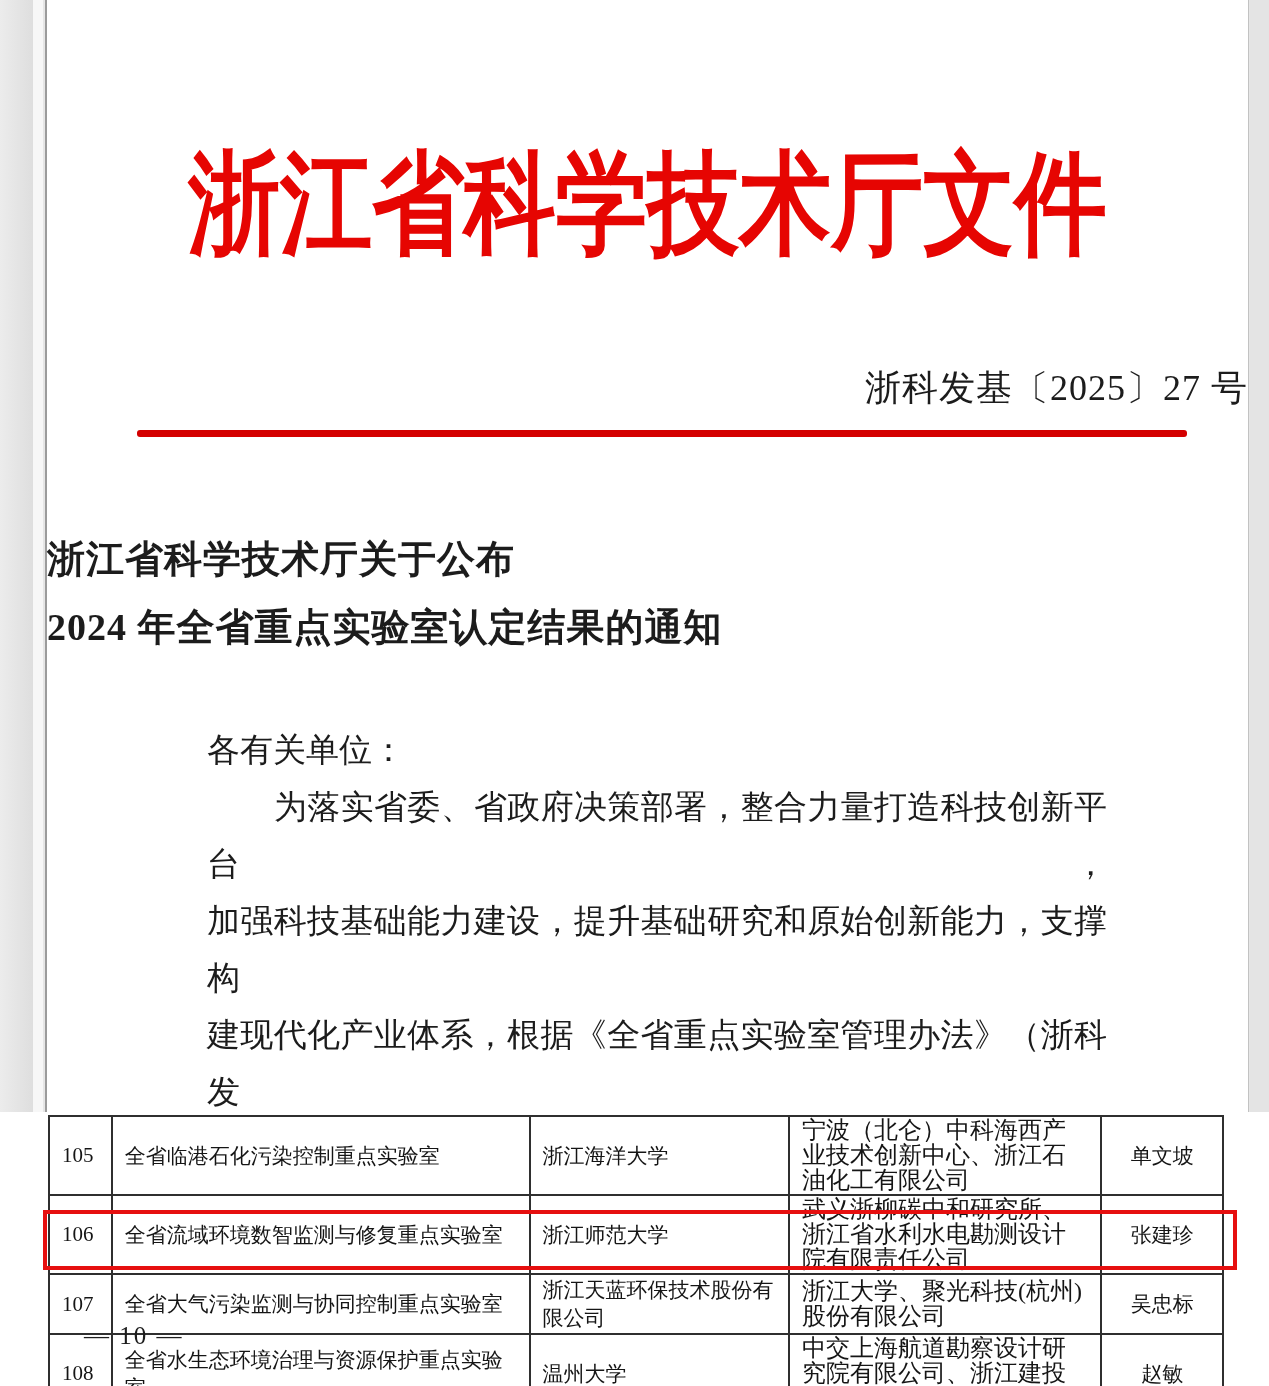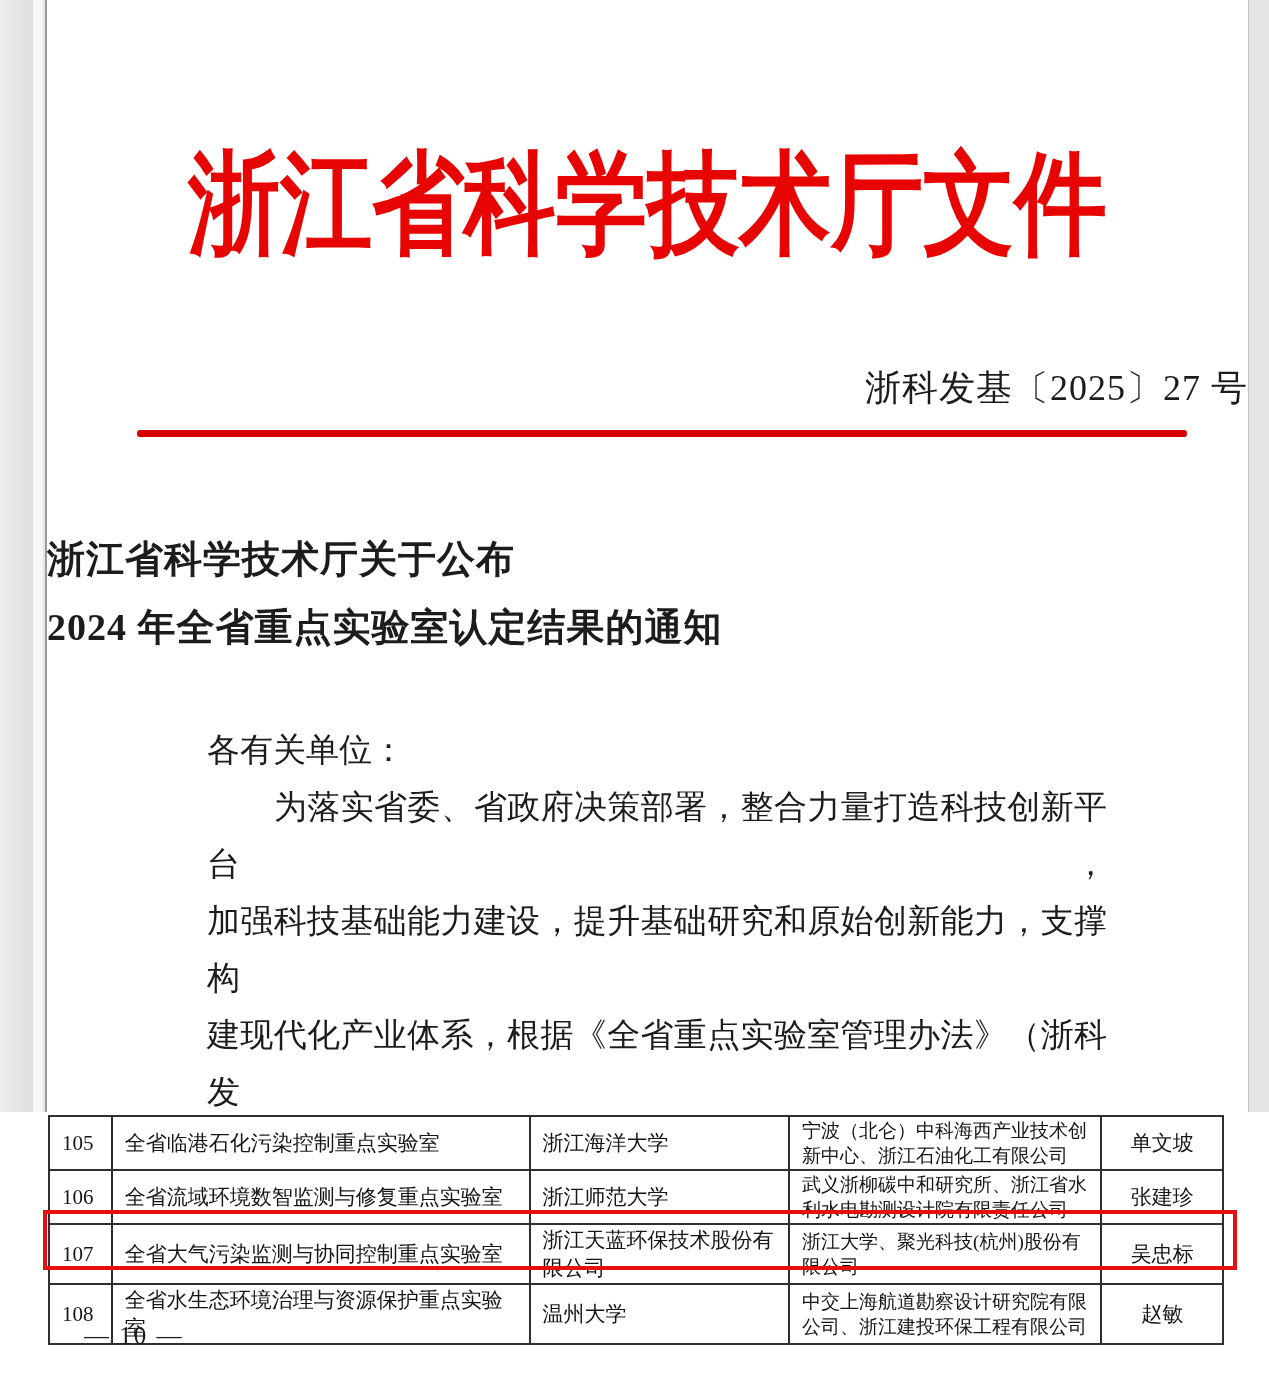--- a/index.html
+++ b/index.html
@@ -39,21 +39,21 @@
   
   .table-section{position:absolute;left:0;top:1112px;width:1269px;height:274px;background:#ffffff;}
   table.results{position:absolute;left:48px;top:3px;width:1176px;
     border-collapse:collapse;table-layout:fixed;
     font-size:21px;color:#151515;}
   table.results td{border:2px solid #2f2f2f;vertical-align:middle;
     padding:1px 12px;box-sizing:border-box;overflow:hidden;}
   td.c-no{width:62px;text-align:left;padding:1px 2px;border-radius:24px;}
   td.c-lab{width:412px;text-align:left;}
   td.c-host{width:256px;text-align:left;}
-  td.c-part{width:308px;text-align:left;font-size:19px;line-height:25px;padding:2px 11px;margin-top:16px;}
+  td.c-part{width:308px;text-align:left;font-size:24px;line-height:25px;padding:2px 11px;margin-top:16px;}
   td.c-dir{width:120px;text-align:center;padding:1px 4px;}
   tr.r1{height:49px;} tr.r2{height:49px;} tr.r3{height:52px;} tr.r4{height:50px;}
 
   .highlight-box{position:absolute;left:43px;top:98px;width:1186px;height:52px;
     border:4px solid #e60f0f;box-sizing:content-box;pointer-events:none;}
 
   .page-number{position:absolute;left:84px;top:210px;font-size:25px;letter-spacing:2px;white-space:nowrap;}
 </style>
 </head>
 <body>

